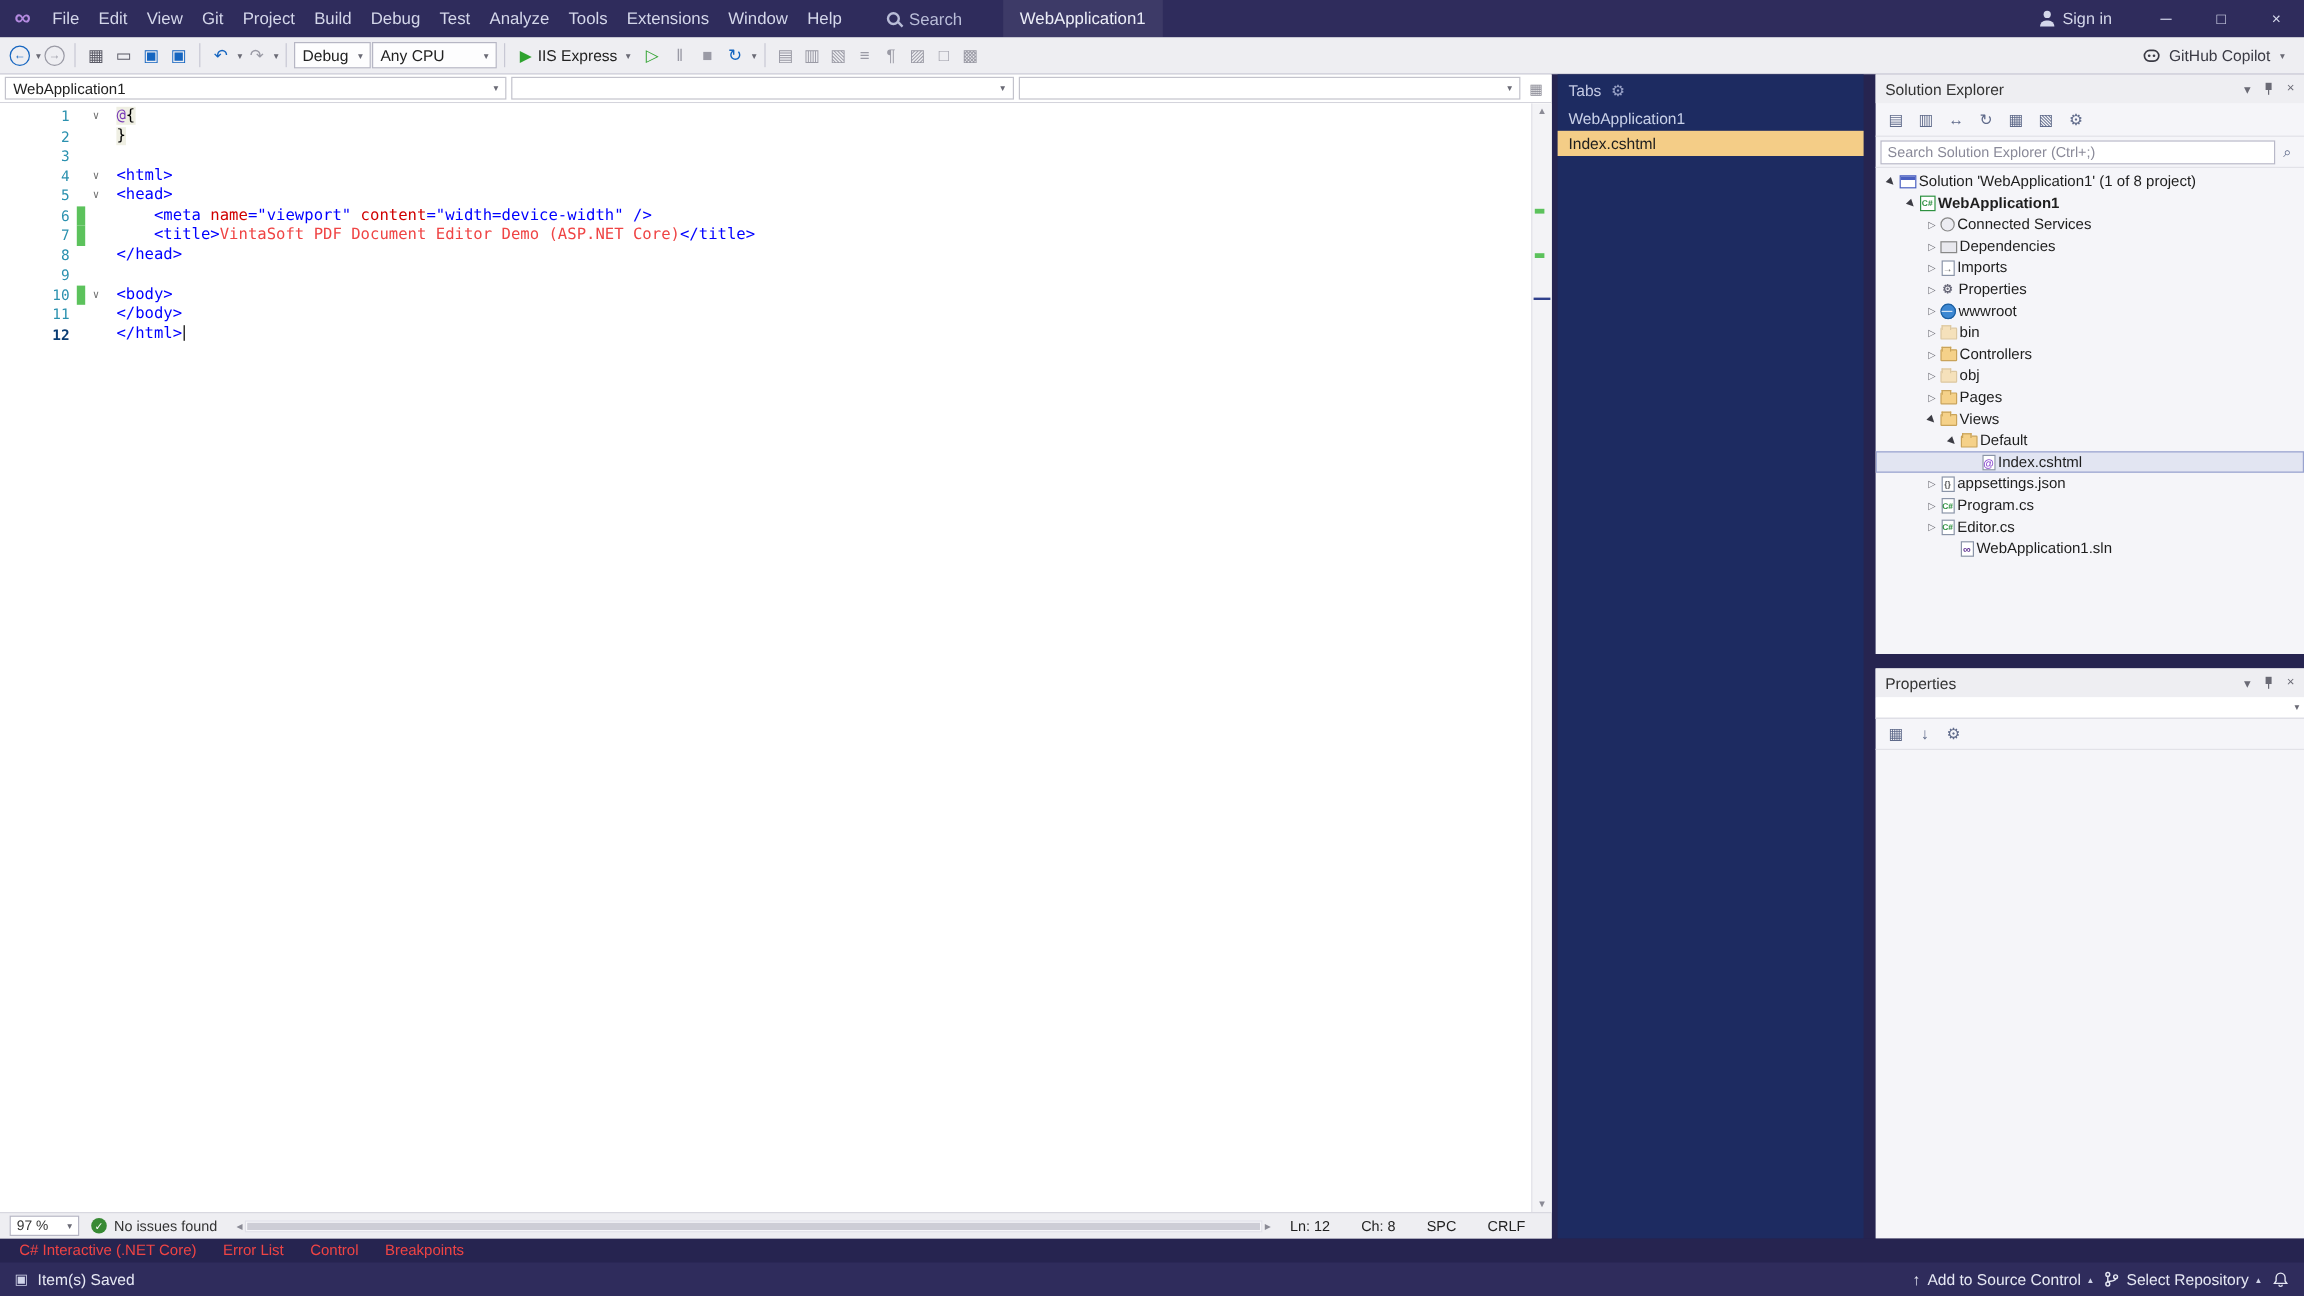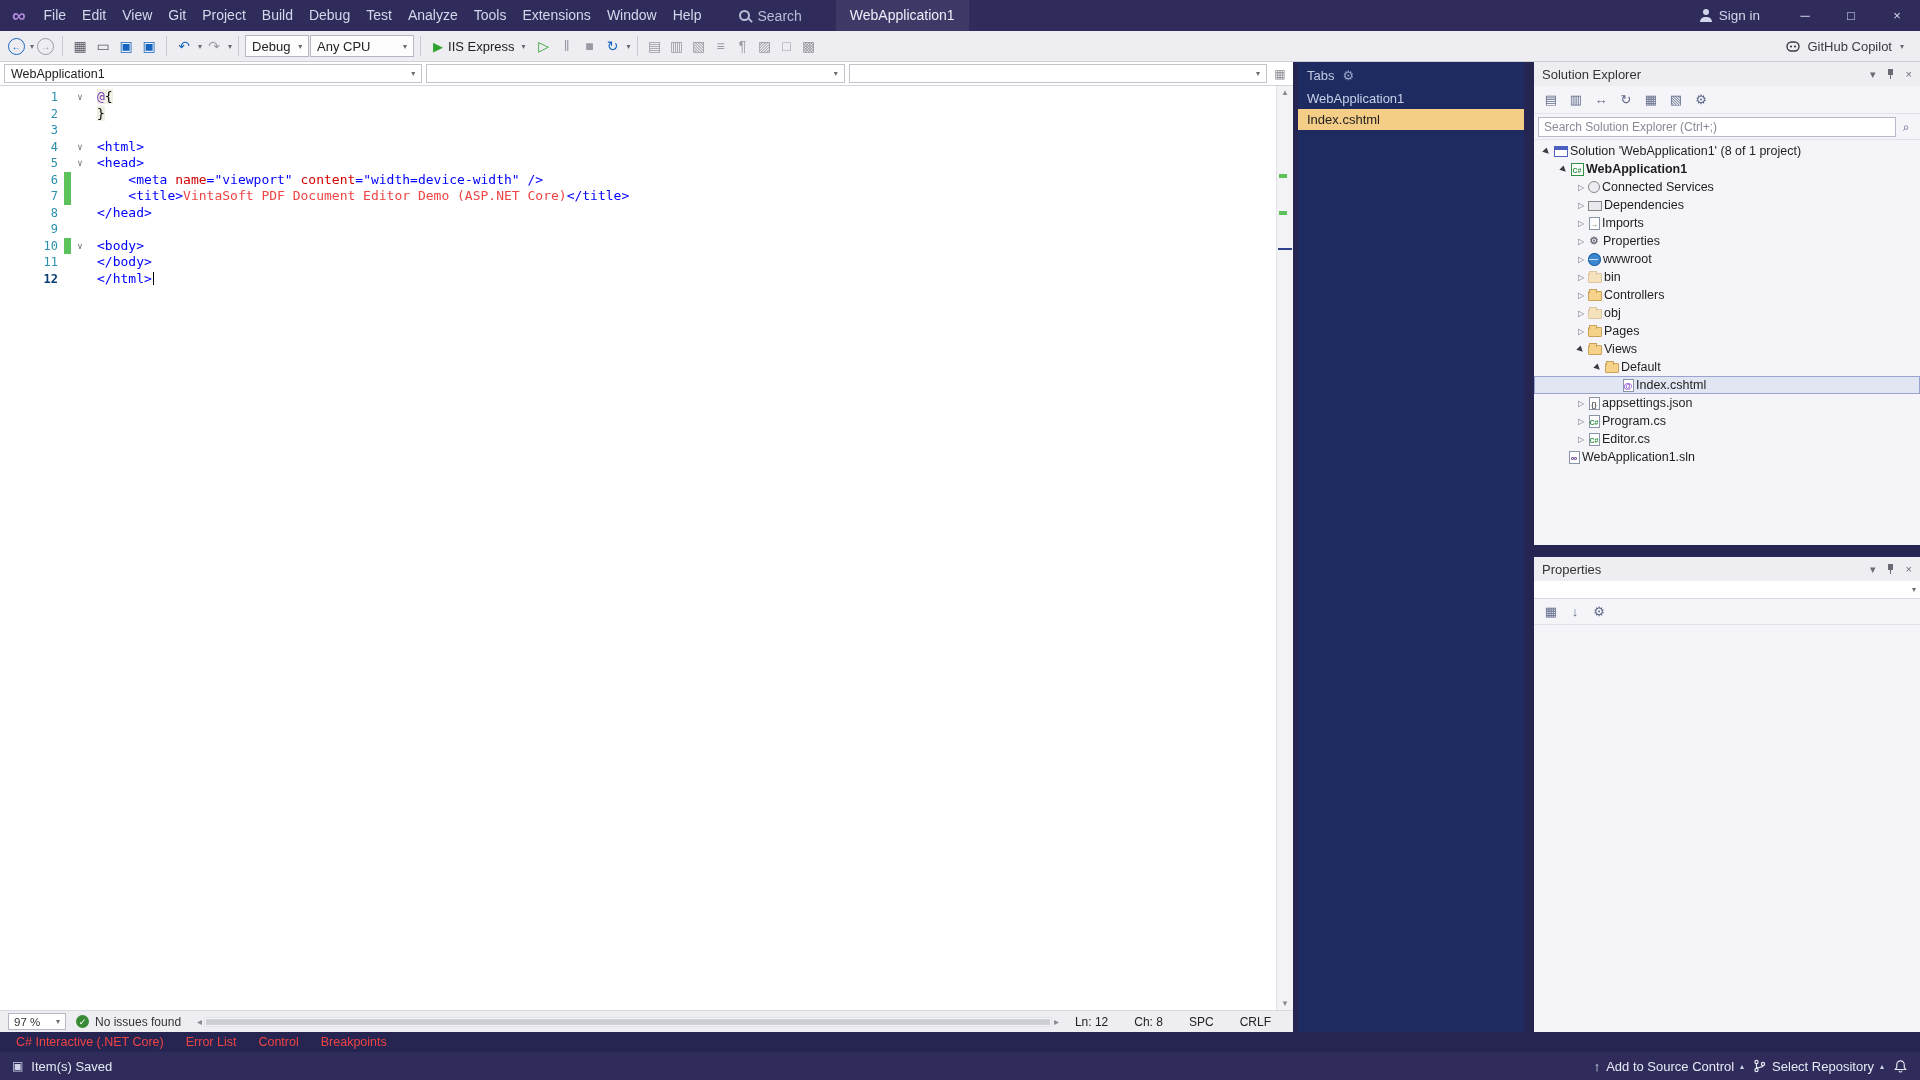--- a/index.html
+++ b/index.html
@@ -70,21 +70,21 @@
   .zoom-box .cdn{margin-left:auto}
   .health{display:flex;align-items:center;gap:6px}
   .health-dot{width:13px;height:13px;border-radius:50%;background:#388a34;color:#fff;font-size:9px;display:flex;align-items:center;justify-content:center}
   .hscroll{flex:1;display:flex;align-items:center;gap:2px;padding:0 6px}
   .harrow{font-size:10px;color:#8a8a95}
   .htrack{flex:1;height:10px;background:#f6f6f9;border:1px solid #e0e0e8;position:relative}
   .hthumb{position:absolute;left:1px;top:1px;bottom:1px;right:1px;background:#cdcdd6}
   .lninfo{display:flex;gap:26px;padding-right:14px;color:#222}
 
   
-  .tabs-panel{width:226px;margin-right:10px;background:var(--tabs-panel-bg,#1d2b61);display:flex;flex-direction:column}
+  .tabs-panel{width:255px;margin-right:10px;background:var(--tabs-panel-bg,#1d2b61);display:flex;flex-direction:column}
   .tp-header{height:26px;display:flex;align-items:center;gap:8px;padding:0 9px;color:#c2c8e2;font-size:13px}
   .tp-gear{color:#9aa3c8;font-size:13px}
   .tp-item{height:21px;display:flex;align-items:center;padding:0 9px;font-size:13px;color:#c8d0e8;cursor:default}
   .tp-selected{background:var(--selection-tan,#f4cd87);color:#1e1e1e}
 
   
   .right-col{flex:1;display:flex;flex-direction:column}
   .panel{background:var(--panel-bg,#f5f5f9);display:flex;flex-direction:column}
   .se-panel{height:483px;margin-bottom:12px}
   .props-panel{flex:1}
@@ -401,21 +401,21 @@
             <span class="mini-icon">⚙</span>
           </div>
         <div class="se-search">
           <input placeholder="Search Solution Explorer (Ctrl+;)" style="">
           <span class="sicon">⌕</span>
         </div>
         <div class="tree">
             <div class="tree-row" style="padding-left: 6px;">
               <span class="arrow exp">▶</span>
               <span class="ti ti-solution"></span>
-              <span class="tlabel">Solution 'WebApplication1' (8 of 1 project)</span>
+              <span class="tlabel">Solution 'WebApplication1' (1 of 8 project)</span>
             </div>
             <div class="tree-row" style="padding-left: 23px;">
               <span class="arrow exp">▶</span>
               <span class="ti ti-project"></span>
               <span class="tlabel bold">WebApplication1</span>
             </div>
             <div class="tree-row" style="padding-left: 40px;">
               <span class="arrow">▷</span>
               <span class="ti ti-services"></span>
               <span class="tlabel">Connected Services</span>
@@ -483,21 +483,21 @@
             <div class="tree-row" style="padding-left: 40px;">
               <span class="arrow">▷</span>
               <span class="ti ti-cs"></span>
               <span class="tlabel">Program.cs</span>
             </div>
             <div class="tree-row" style="padding-left: 40px;">
               <span class="arrow">▷</span>
               <span class="ti ti-cs"></span>
               <span class="tlabel">Editor.cs</span>
             </div>
-            <div class="tree-row" style="padding-left: 20px;">
+            <div class="tree-row" style="padding-left: 56px;">
               <span class="arrow"></span>
               <span class="ti ti-sln"></span>
               <span class="tlabel">WebApplication1.sln</span>
             </div>
           </div>
       </div>
 
       <div class="panel props-panel">
         <div class="panel-header">
           <span>Properties</span>

